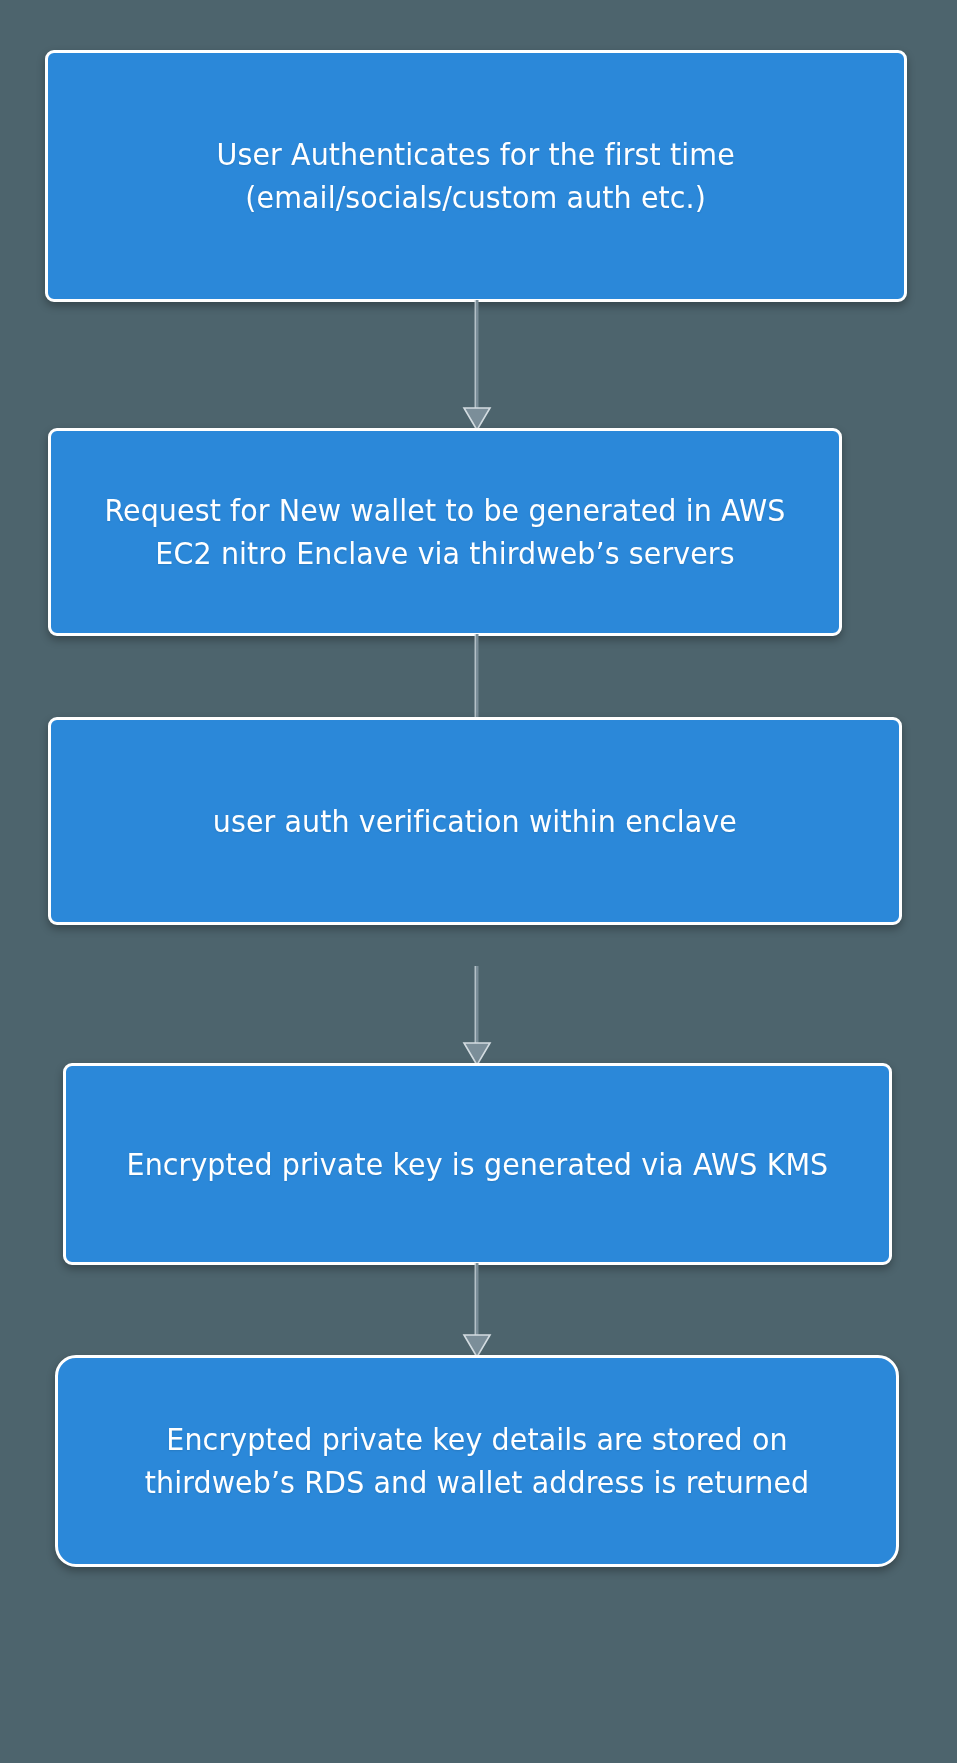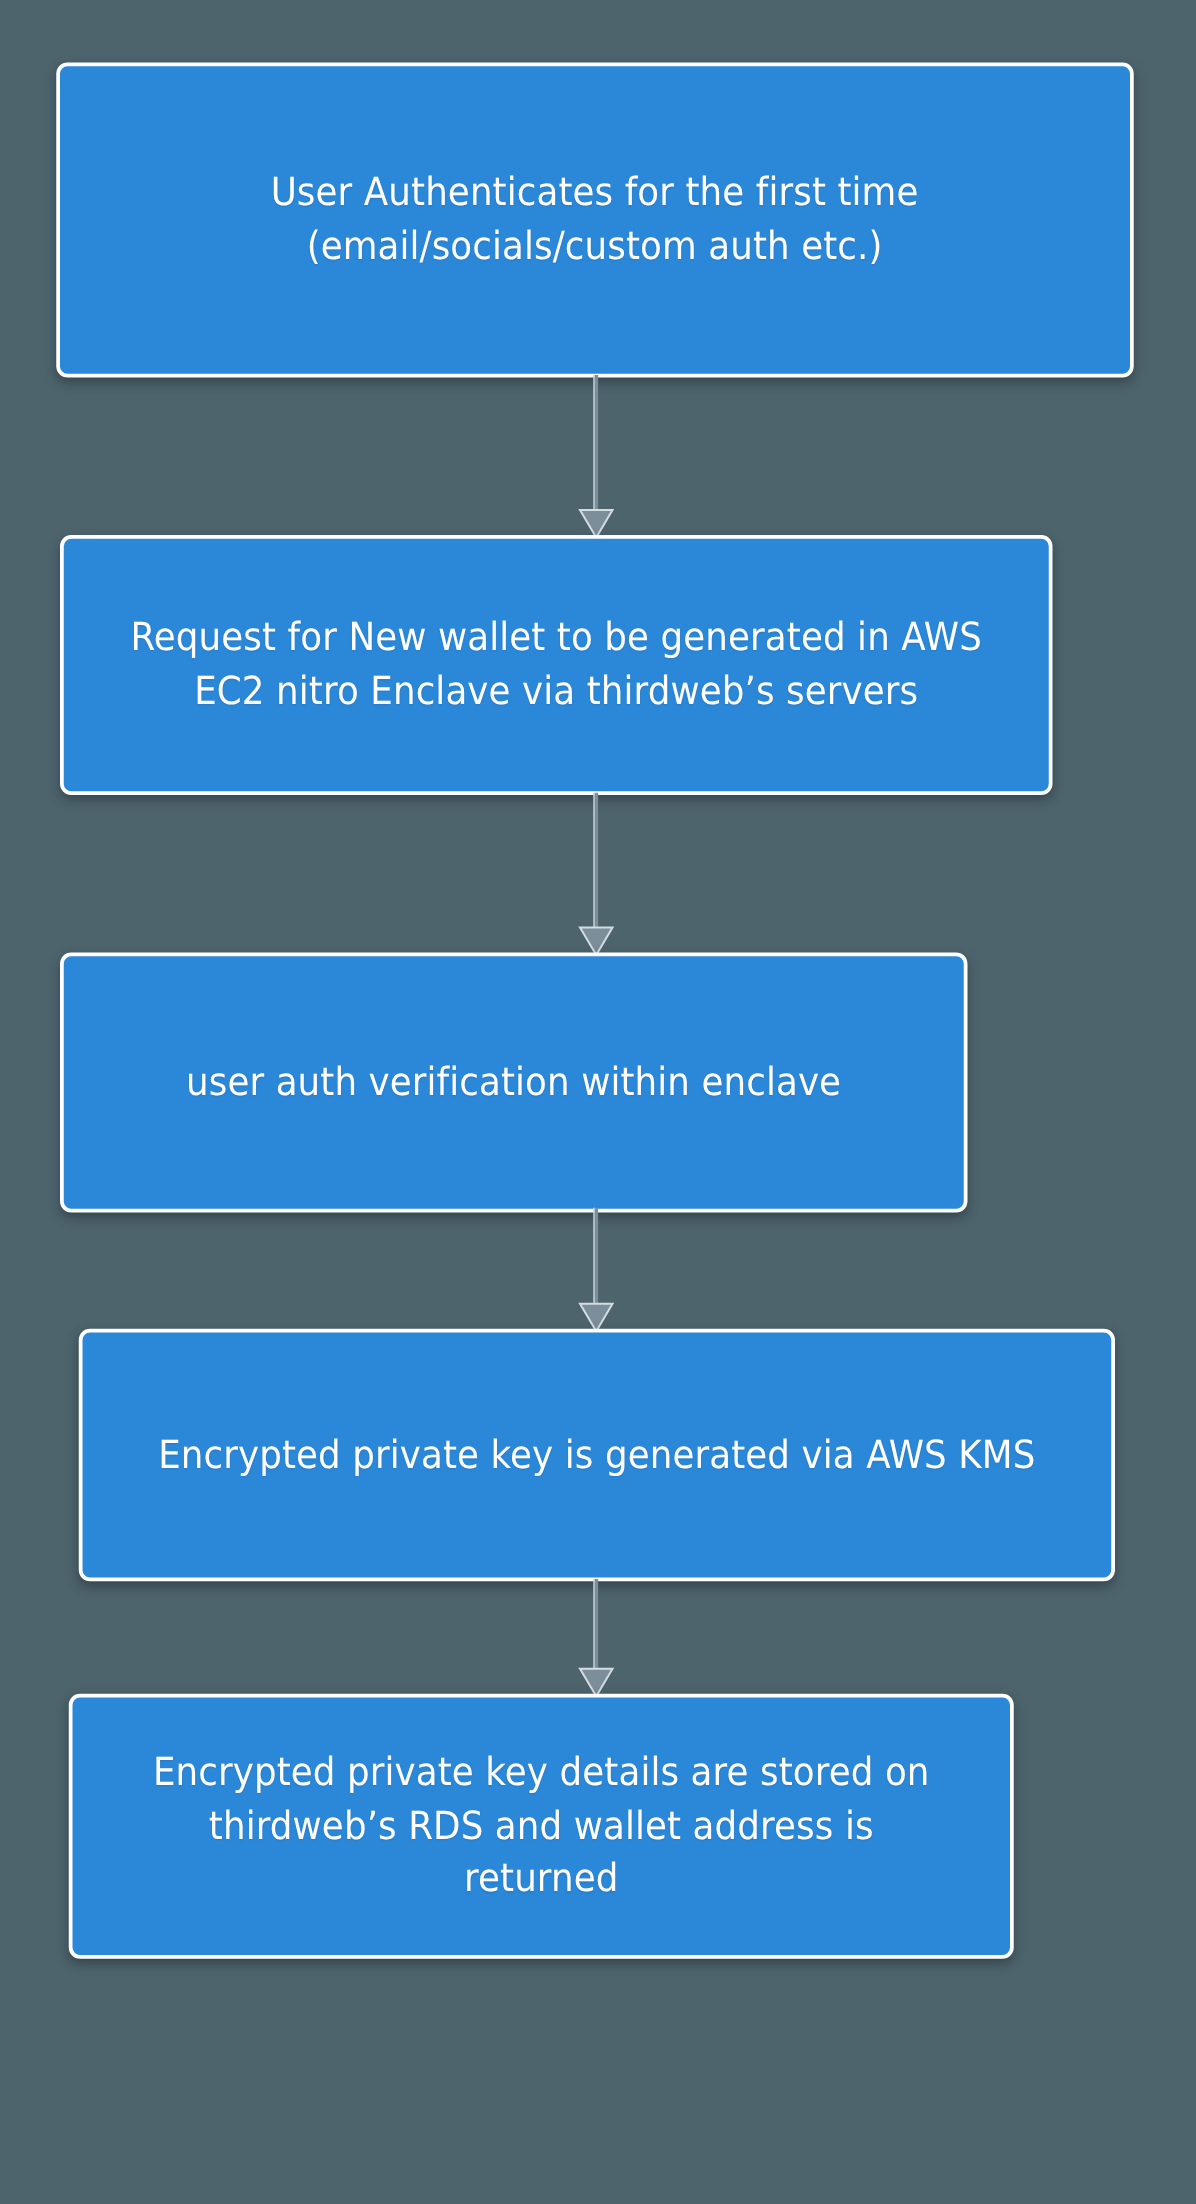--- a/index.html
+++ b/index.html
@@ -43,23 +43,23 @@
     white-space: pre-line;
     text-shadow: 0 1px 2px rgba(0,0,0,0.10);
   }
   .edge {
     position: absolute;
     pointer-events: none;
   }
   
   #node-1 { left: 45px;  top: 50px;   width: 862px; height: 252px; }
   #node-2 { left: 48px;  top: 428px;  width: 794px; height: 208px; }
-  #node-3 { left: 48px;  top: 762px;  width: 726px; height: 208px; }
+  #node-3 { left: 48px;  top: 717px;  width: 854px; height: 208px; }
   #node-4 { left: 63px;  top: 1063px; width: 829px; height: 202px; }
-  #node-5 { left: 55px;  top: 1355px; width: 756px; height: 212px; }
+  #node-5 { left: 55px;  top: 1355px; width: 844px; height: 212px; border-radius: 21px; }
 
   #edge-1 { left: 437px; top: 300px;  width: 80px; height: 132px; }
   #edge-2 { left: 437px; top: 634px;  width: 80px; height: 132px; }
   #edge-3 { left: 437px; top: 966px;  width: 80px; height: 101px; }
   #edge-4 { left: 437px; top: 1263px; width: 80px; height: 96px; }
 </style>
 </head>
 <body>
 
 <div id="flow-canvas">

